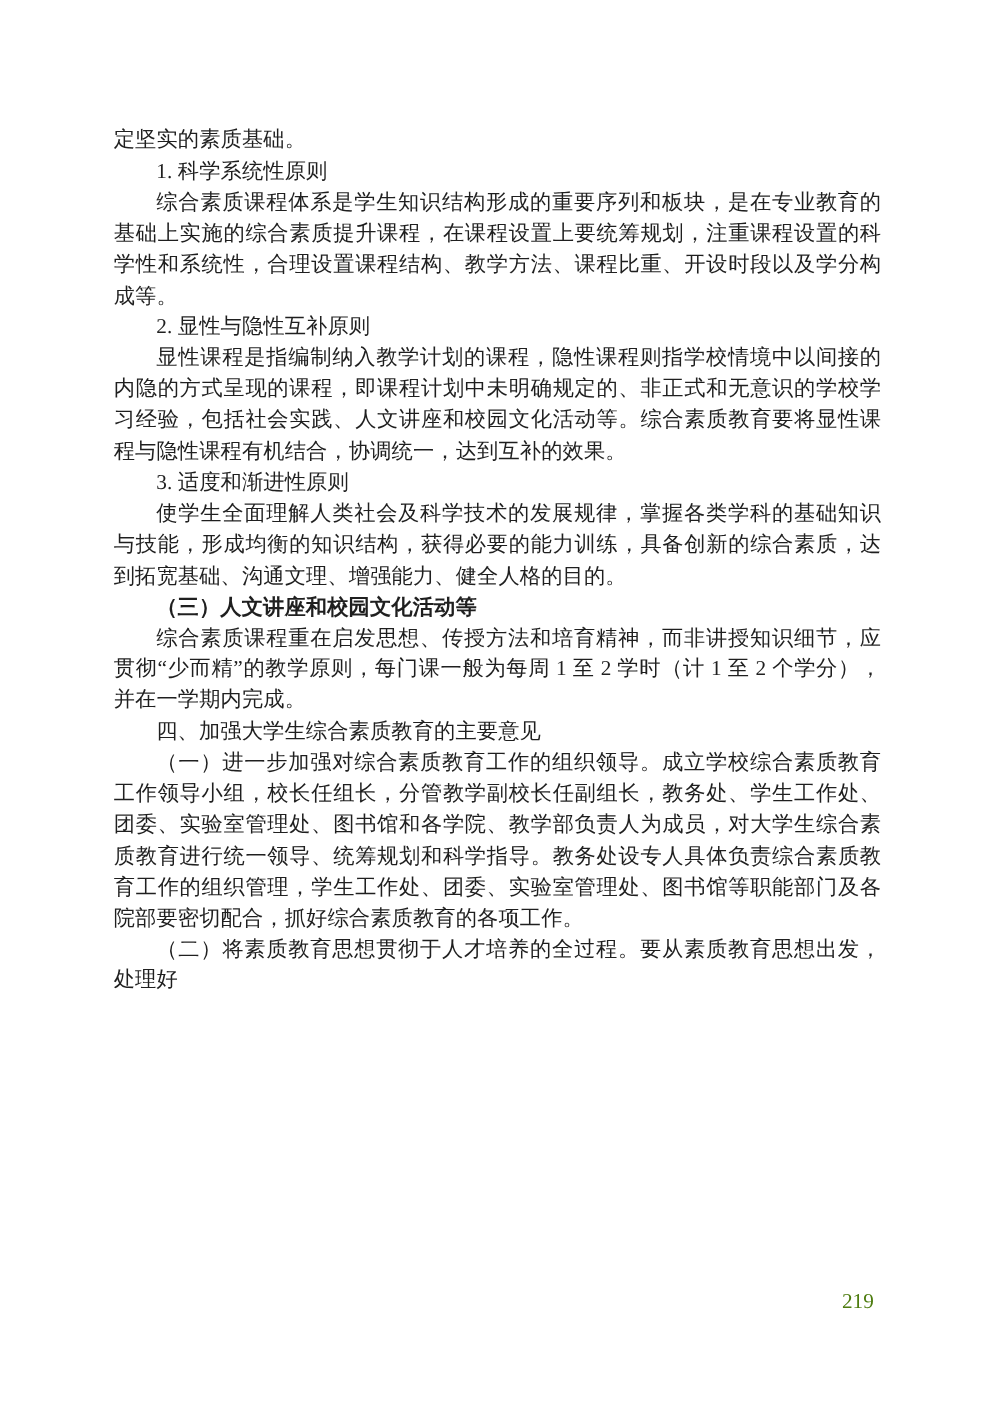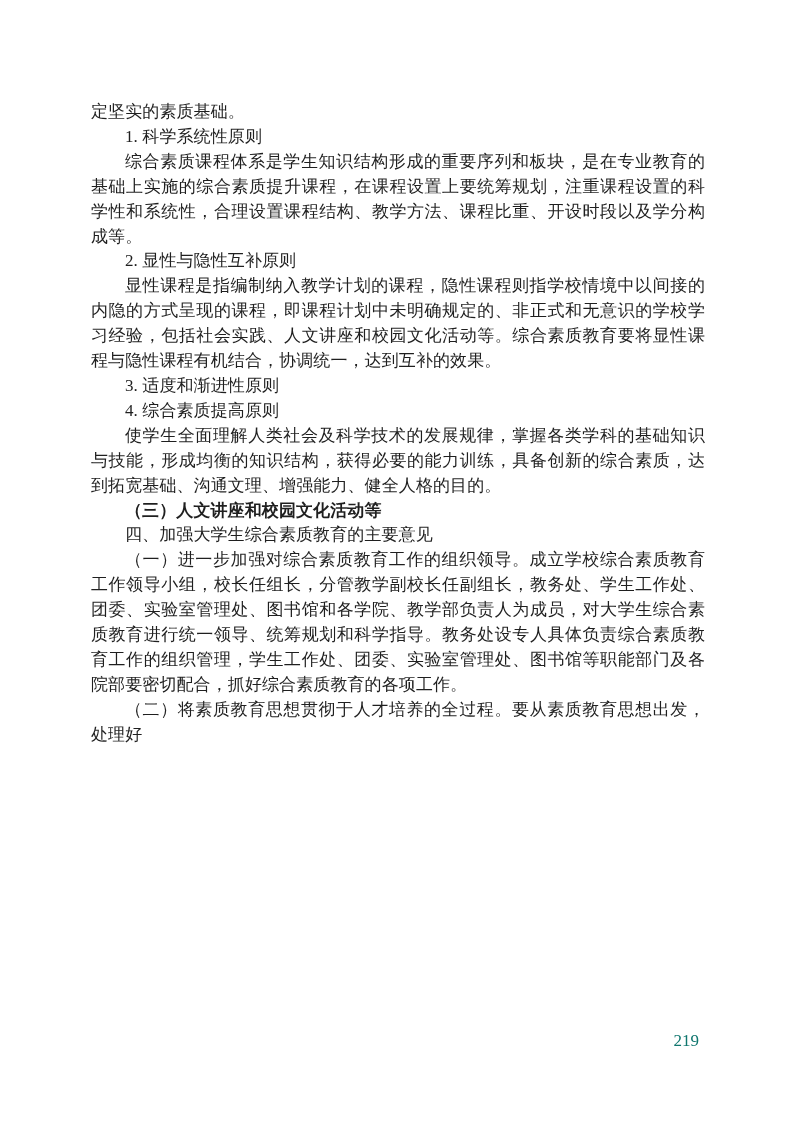--- a/index.html
+++ b/index.html
@@ -52,35 +52,35 @@
     text-align: left;
   }
   .page-number {
     position: absolute;
     top: 1031px;
     left: 91px;
     width: 608px;
     text-align: right;
     font-size: 17px;
     line-height: 20px;
-    color: #0f766e;
+    color: #4d7c0f;
   }
 </style>
 </head>
 <body>
 
 <div class="page">
   <div class="text-block">
     <p class="continuation">定坚实的素质基础。</p>
     <p class="numbered">1. 科学系统性原则</p>
     <p class="body-para">综合素质课程体系是学生知识结构形成的重要序列和板块，是在专业教育的基础上实施的综合素质提升课程，在课程设置上要统筹规划，注重课程设置的科学性和系统性，合理设置课程结构、教学方法、课程比重、开设时段以及学分构成等。</p>
     <p class="numbered">2. 显性与隐性互补原则</p>
     <p class="body-para">显性课程是指编制纳入教学计划的课程，隐性课程则指学校情境中以间接的内隐的方式呈现的课程，即课程计划中未明确规定的、非正式和无意识的学校学习经验，包括社会实践、人文讲座和校园文化活动等。综合素质教育要将显性课程与隐性课程有机结合，协调统一，达到互补的效果。</p>
     <p class="numbered">3. 适度和渐进性原则</p>
-    <p class="numbered">4. 综合素质提高原则</p>
     <p class="body-para">使学生全面理解人类社会及科学技术的发展规律，掌握各类学科的基础知识与技能，形成均衡的知识结构，获得必要的能力训练，具备创新的综合素质，达到拓宽基础、沟通文理、增强能力、健全人格的目的。</p>
     <p class="heading-bold">（三）人文讲座和校园文化活动等</p>
+    <p class="body-para">综合素质课程重在启发思想、传授方法和培育精神，而非讲授知识细节，应贯彻“少而精”的教学原则，每门课一般为每周 1 至 2 学时（计 1 至 2 个学分），并在一学期内完成。</p>
     <p class="section-heading">四、加强大学生综合素质教育的主要意见</p>
     <p class="body-para">（一）进一步加强对综合素质教育工作的组织领导。成立学校综合素质教育工作领导小组，校长任组长，分管教学副校长任副组长，教务处、学生工作处、团委、实验室管理处、图书馆和各学院、教学部负责人为成员，对大学生综合素质教育进行统一领导、统筹规划和科学指导。教务处设专人具体负责综合素质教育工作的组织管理，学生工作处、团委、实验室管理处、图书馆等职能部门及各院部要密切配合，抓好综合素质教育的各项工作。</p>
     <p class="body-para">（二）将素质教育思想贯彻于人才培养的全过程。要从素质教育思想出发，处理好</p>
   </div>
   <div class="page-number">219</div>
 </div>
 
 </body></html>

